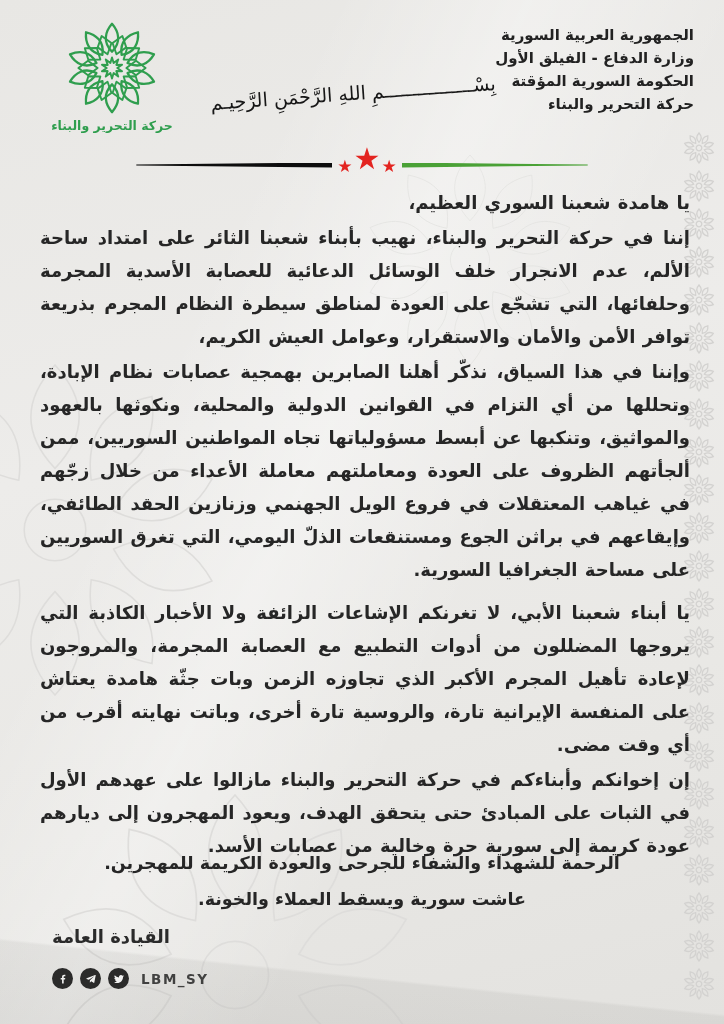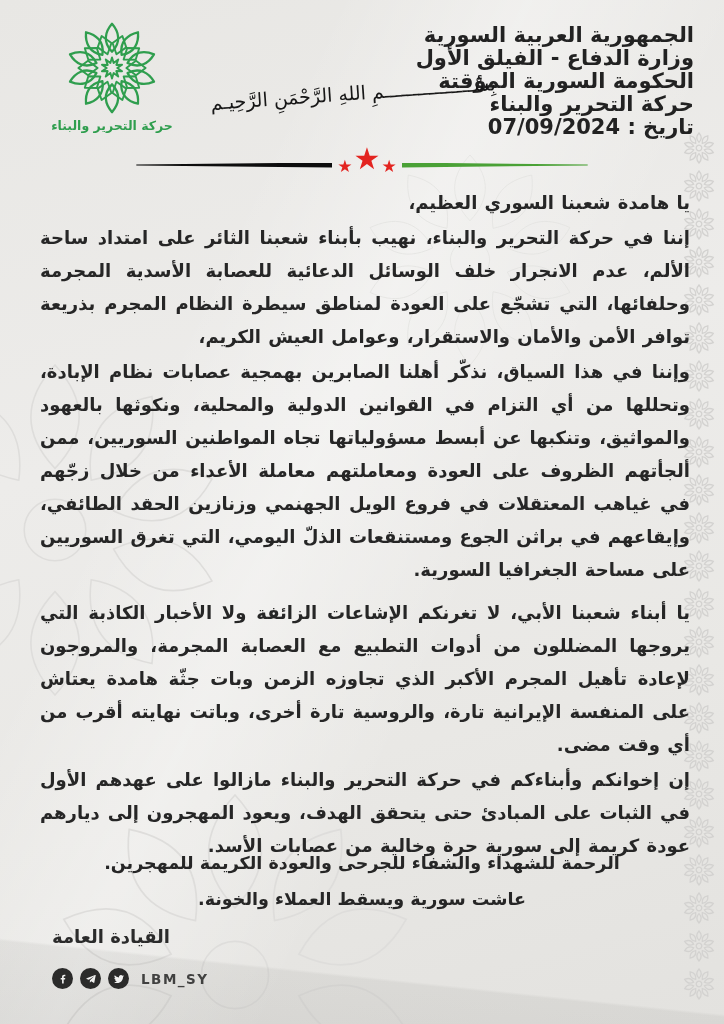--- a/index.html
+++ b/index.html
@@ -18,21 +18,21 @@
   }
   svg.watermarks{position:absolute;inset:0;width:100%;height:100%;pointer-events:none;}
 
   
   .logo-block{position:absolute;left:46px;top:20px;width:132px;text-align:center;}
   .logo-block svg{display:block;margin:0 auto;}
   .logo-caption{margin-top:2px;font-size:12.5px;font-weight:bold;color:#2f9e4e;direction:rtl;letter-spacing:0;}
 
   
   .letterhead{position:absolute;top:24px;right:30px;direction:rtl;text-align:right;
-    color:#222;font-weight:bold;font-size:21px;line-height:23px;}
+    color:#222;font-weight:bold;font-size:15px;line-height:23px;}
 
   
   .bismillah{position:absolute;top:82px;left:208px;width:290px;direction:rtl;text-align:center;
     font-size:19px;font-weight:400;color:#171717;transform:rotate(-4deg);white-space:nowrap;}
 
   
   .flag-divider{position:absolute;top:148px;left:0;right:0;height:34px;
     display:flex;align-items:center;justify-content:center;}
   .bar{height:5px;}
   .bar-black{width:196px;background:#0d0d0d;
@@ -144,21 +144,20 @@
       <path stroke-width="2" d="M0,-11 L1.7,-5.2 L6.5,-8.9 L4.5,-3.2 L10.5,-3.4 L5.5,0 L10.5,3.4 L4.5,3.2 L6.5,8.9 L1.7,5.2 L0,11 L-1.7,5.2 L-6.5,8.9 L-4.5,3.2 L-10.5,3.4 L-5.5,0 L-10.5,-3.4 L-4.5,-3.2 L-6.5,-8.9 L-1.7,-5.2 Z"></path>
     </svg>
     <div class="logo-caption">حركة التحرير والبناء</div>
   </div>
 
   <div class="letterhead">
     <div>الجمهورية العربية السورية</div>
     <div>وزارة الدفاع - الفيلق الأول</div>
     <div>الحكومة السورية المؤقتة</div>
     <div>حركة التحرير والبناء</div>
-    <div>تاريخ : 07/09/2024</div>
   </div>
 
   <div class="bismillah">بِسْــــــــــــــــمِ اللهِ الرَّحْمَنِ الرَّحِيـم</div>
 
   <div class="flag-divider">
     <div class="bar bar-black"></div>
     <div class="divider-stars">
       <span class="star-sm">★</span>
       <span class="star-lg">★</span>
       <span class="star-sm">★</span>

